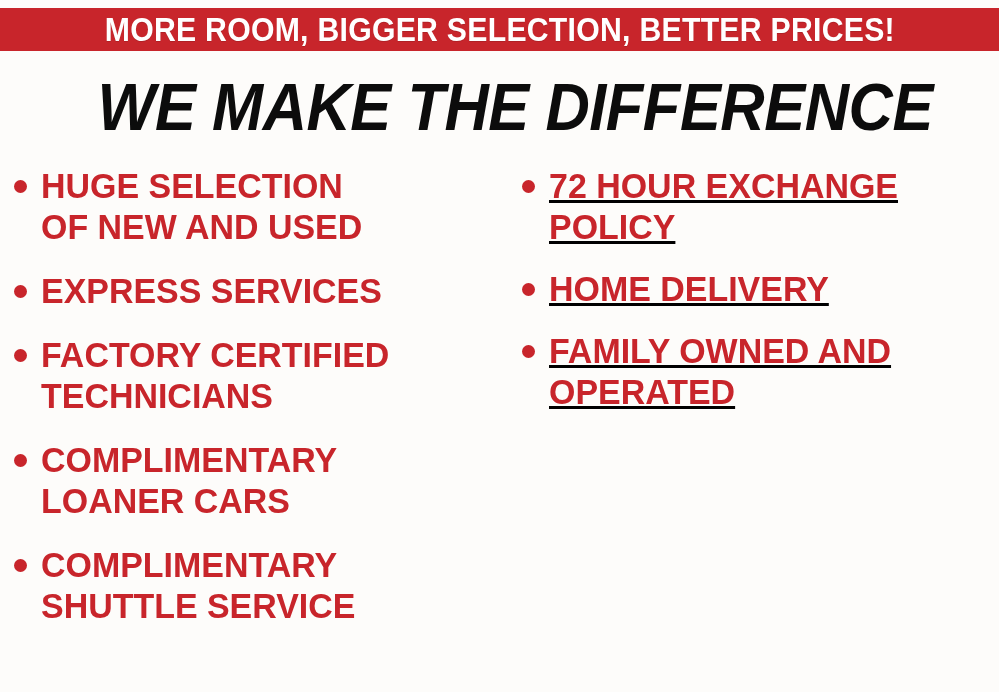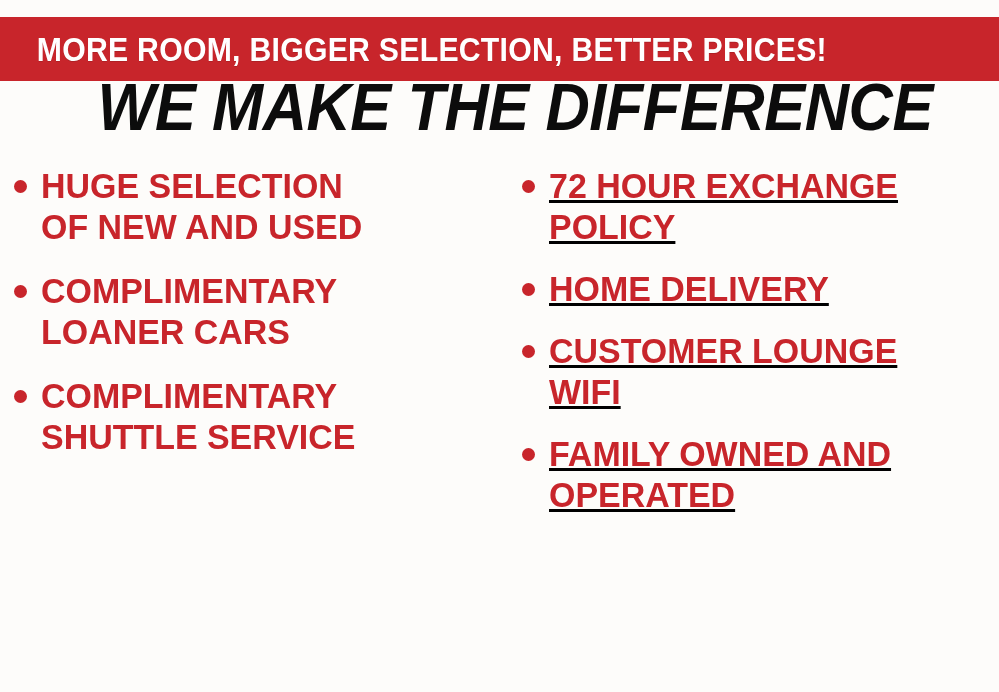--- a/index.html
+++ b/index.html
@@ -20,26 +20,27 @@
     width: 999px;
     height: 692px;
     background: #fdfcfa;
     box-sizing: border-box;
   }
 
   
   .banner {
     position: absolute;
     left: 0;
-    top: 17px;
-    width: 999px;
-    height: 64px;
+    top: 8px;
+    width: 999px;
+    height: 43px;
     background: #c8252b;
     display: flex;
     align-items: center;
+    justify-content: center;
     overflow: hidden;
   }
   .banner-text {
     color: #ffffff;
     font-family: "Liberation Sans", sans-serif;
     font-weight: bold;
     font-size: 33px;
     line-height: 33px;
     letter-spacing: 0.3px;
     white-space: nowrap;
@@ -146,21 +147,30 @@
   <div class="columns">
 
     <div class="column left">
 
       <div class="bullet-item">
         <span class="bullet-dot"></span>
         <span class="bullet-text">HUGE SELECTION
 OF NEW AND USED</span>
       </div>
 
-
+      <div class="bullet-item">
+        <span class="bullet-dot"></span>
+        <span class="bullet-text">EXPRESS SERVICES</span>
+      </div>
+
+      <div class="bullet-item">
+        <span class="bullet-dot"></span>
+        <span class="bullet-text">FACTORY CERTIFIED
+TECHNICIANS</span>
+      </div>
 
       <div class="bullet-item">
         <span class="bullet-dot"></span>
         <span class="bullet-text">COMPLIMENTARY
 LOANER CARS</span>
       </div>
 
       <div class="bullet-item">
         <span class="bullet-dot"></span>
         <span class="bullet-text">COMPLIMENTARY
@@ -175,25 +185,20 @@
         <span class="bullet-dot"></span>
         <span class="bullet-text">72 HOUR EXCHANGE
 POLICY</span>
       </div>
 
       <div class="bullet-item">
         <span class="bullet-dot"></span>
         <span class="bullet-text">HOME DELIVERY</span>
       </div>
 
-      <div class="bullet-item">
-        <span class="bullet-dot"></span>
-        <span class="bullet-text">CUSTOMER LOUNGE
-WIFI</span>
-      </div>
 
 
       <div class="bullet-item">
         <span class="bullet-dot"></span>
         <span class="bullet-text">FAMILY OWNED AND
 OPERATED</span>
       </div>
 
 
     </div>

